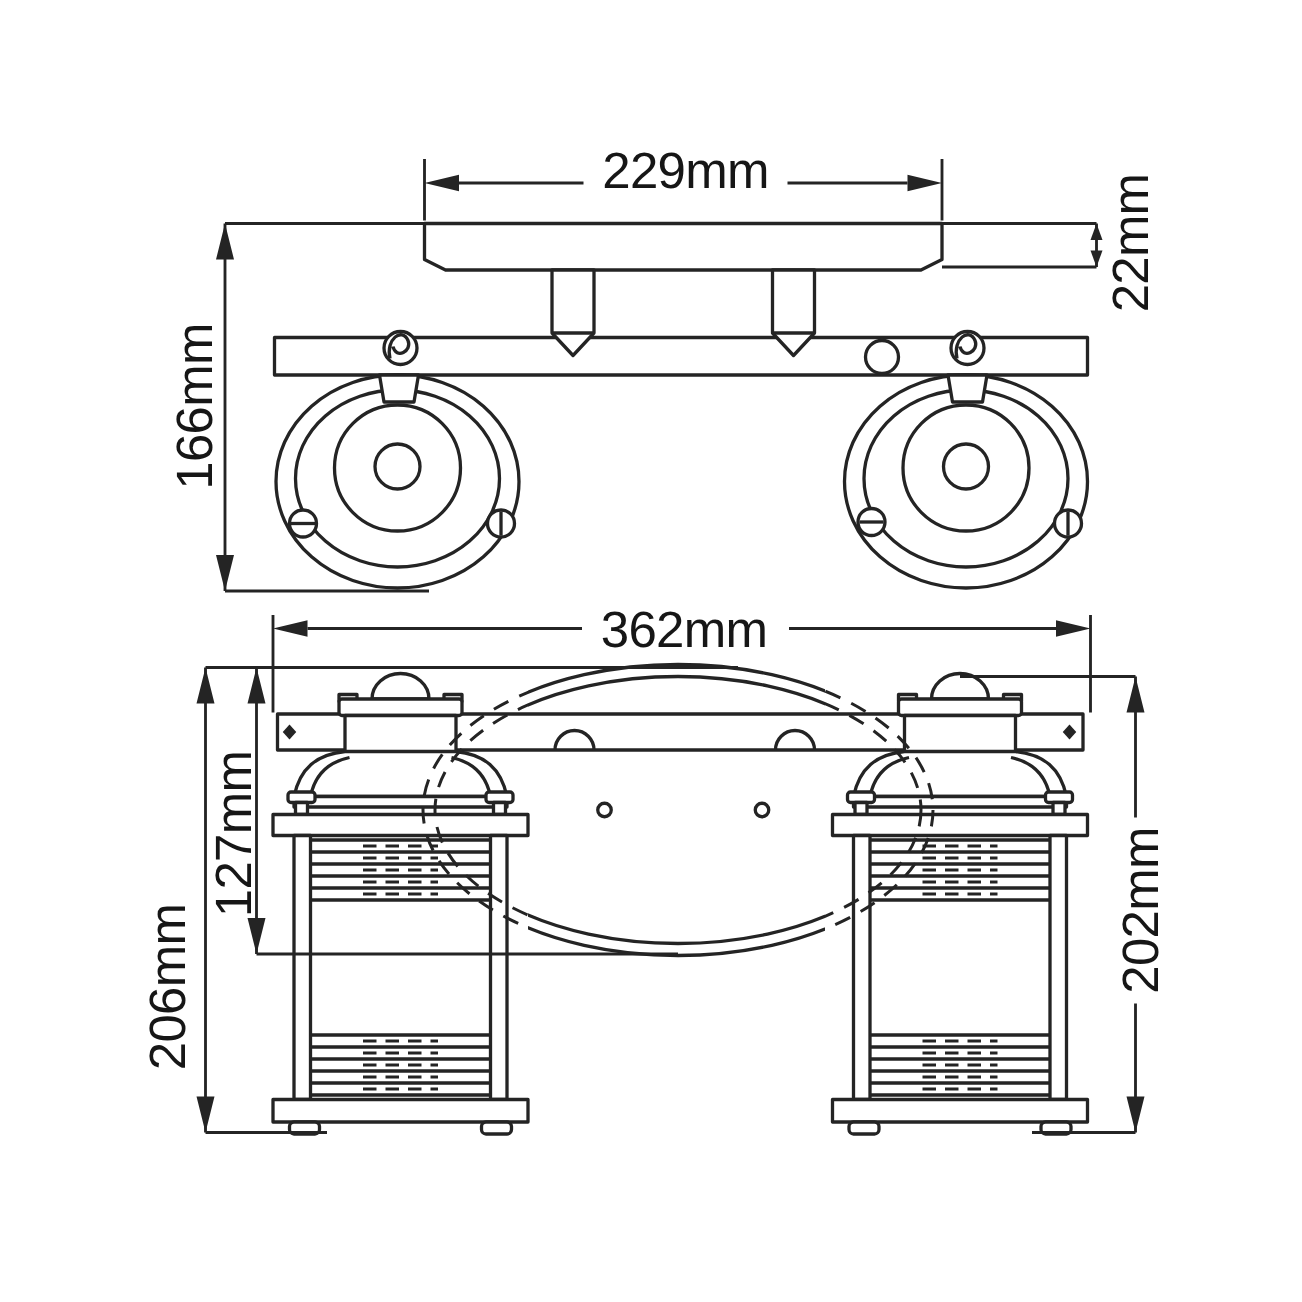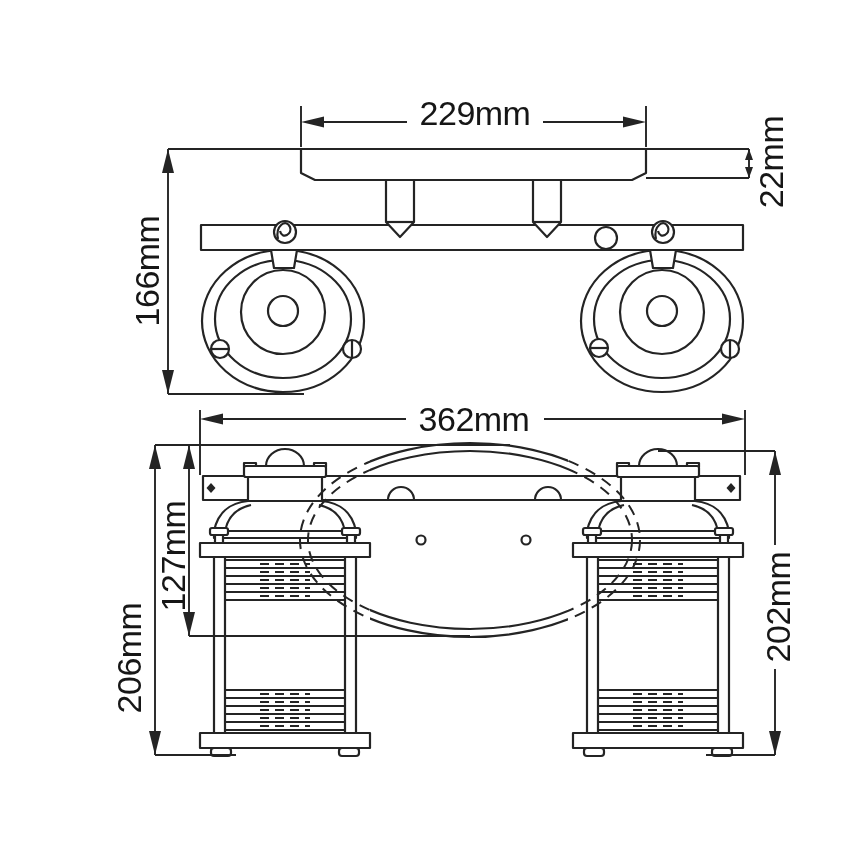--- a/index.html
+++ b/index.html
@@ -1,16 +1,16 @@
 <!DOCTYPE html>
 <html><head>
 <meta charset="utf-8">
 <style>
   html,body{margin:0;padding:0;background:#fff;}
-  .page{width:776px;height:868px;background:#fff;position:relative;overflow:hidden;padding-left:18px;}
+  .page{width:776px;height:868px;background:#fff;position:relative;overflow:hidden;}
   svg{display:block;}
   .ln{fill:none;stroke:#242424;stroke-width:2.2;stroke-linejoin:round;}
   .fw{fill:#ffffff;stroke:#242424;stroke-width:2.2;stroke-linejoin:round;}
   .thin{fill:none;stroke:#242424;stroke-width:1.9;}
   .dash{fill:none;stroke:#242424;stroke-width:2;stroke-dasharray:11 8;}
   .sdash{fill:none;stroke:#242424;stroke-width:2;stroke-dasharray:9 6;}
   .arw{fill:#242424;stroke:none;}
   .lbl{font-family:"Liberation Sans",sans-serif;font-size:34px;fill:#161616;letter-spacing:-0.5px;}
   .bg{fill:#ffffff;stroke:none;}
 </style>

